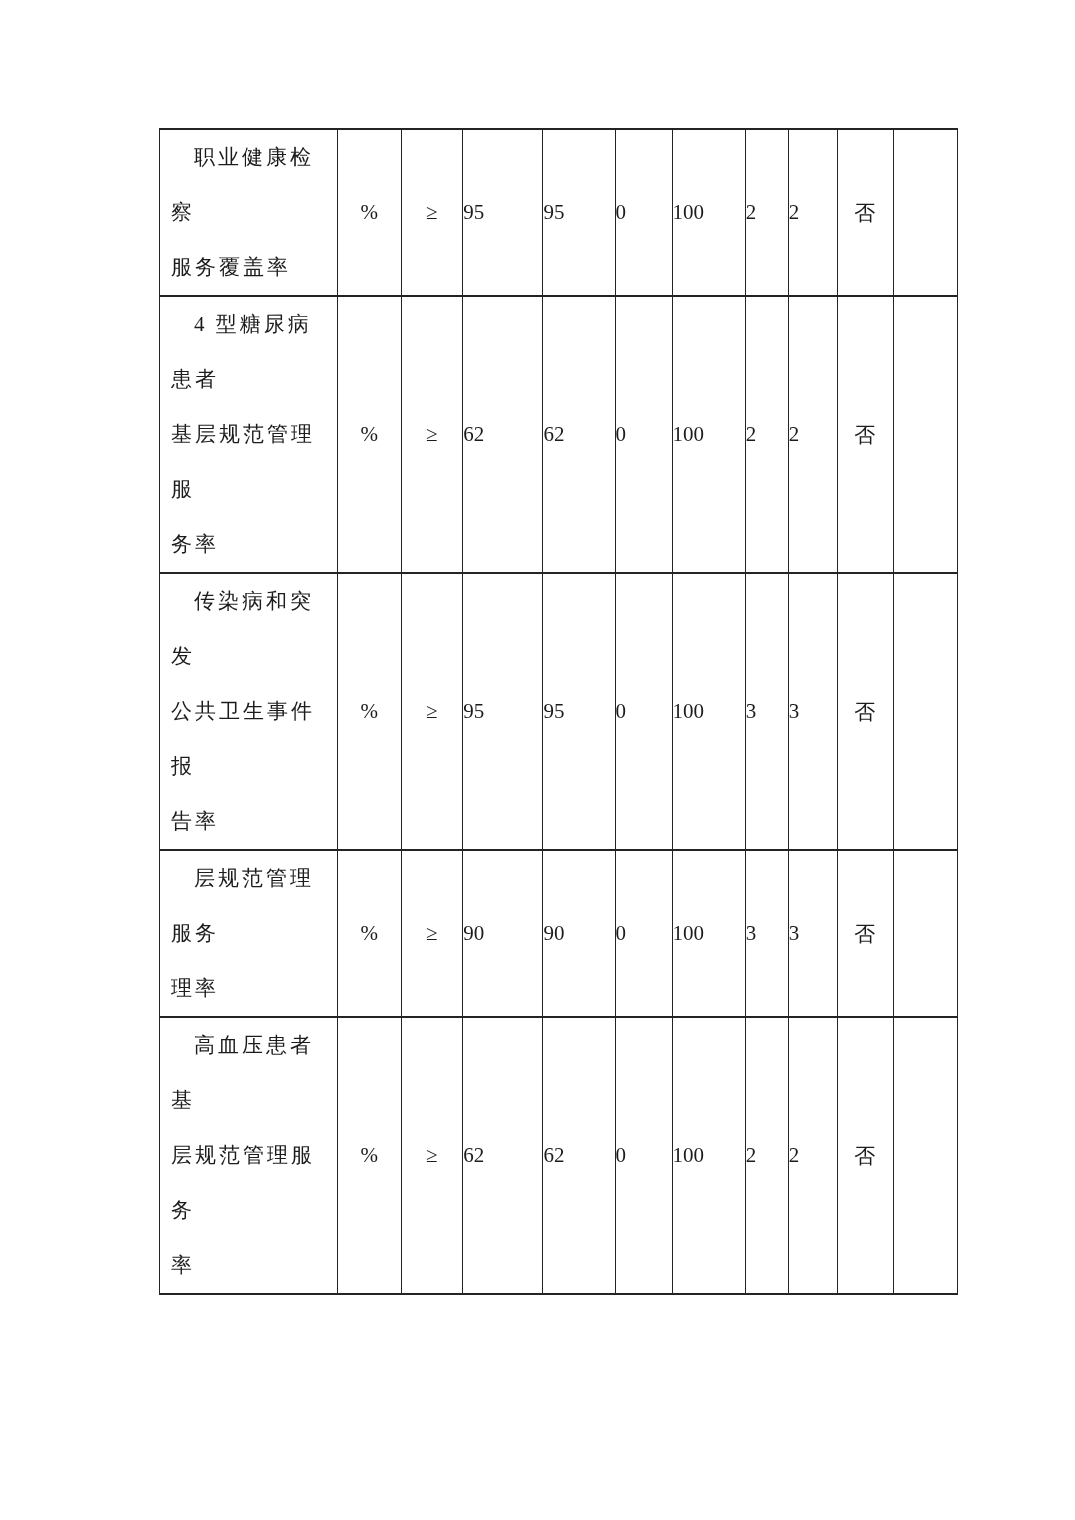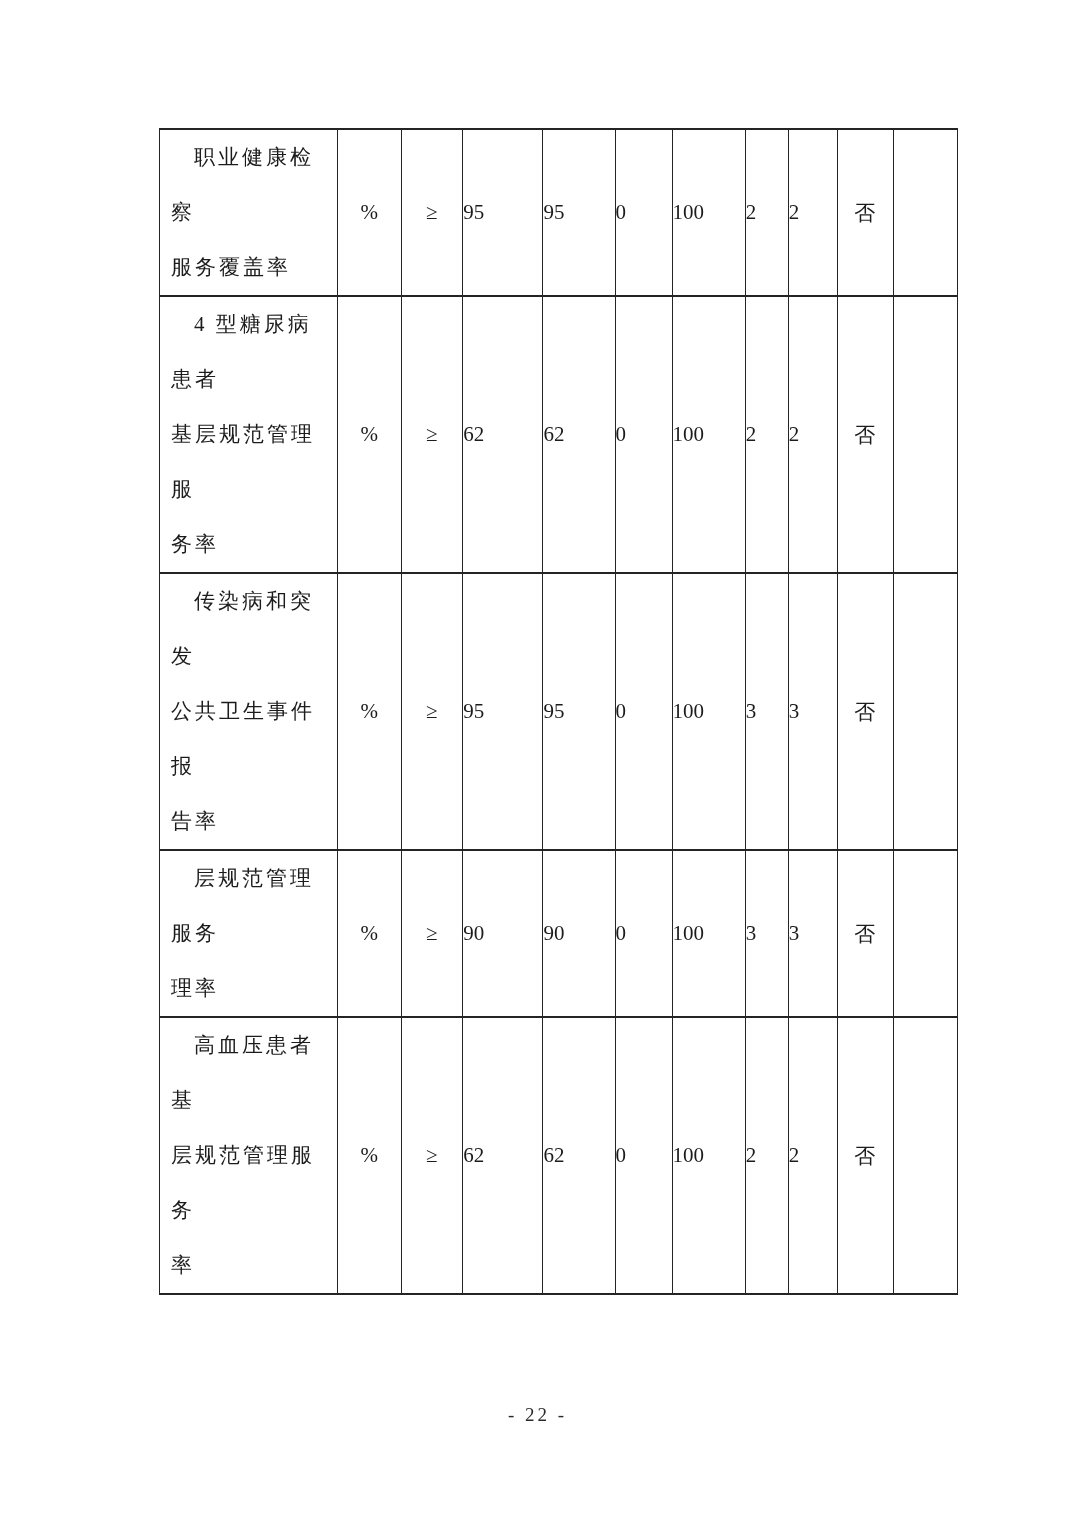--- a/index.html
+++ b/index.html
@@ -151,14 +151,13 @@
         <td class="c-num">100</td>
         <td class="c-num">2</td>
         <td class="c-num">2</td>
         <td class="c-ctr">否</td>
         <td class="c-ctr"></td>
       </tr>
 
     </tbody>
   </table>
 
-  <div class="footer">- 22 -</div>
 </div>
 
 </body></html>

